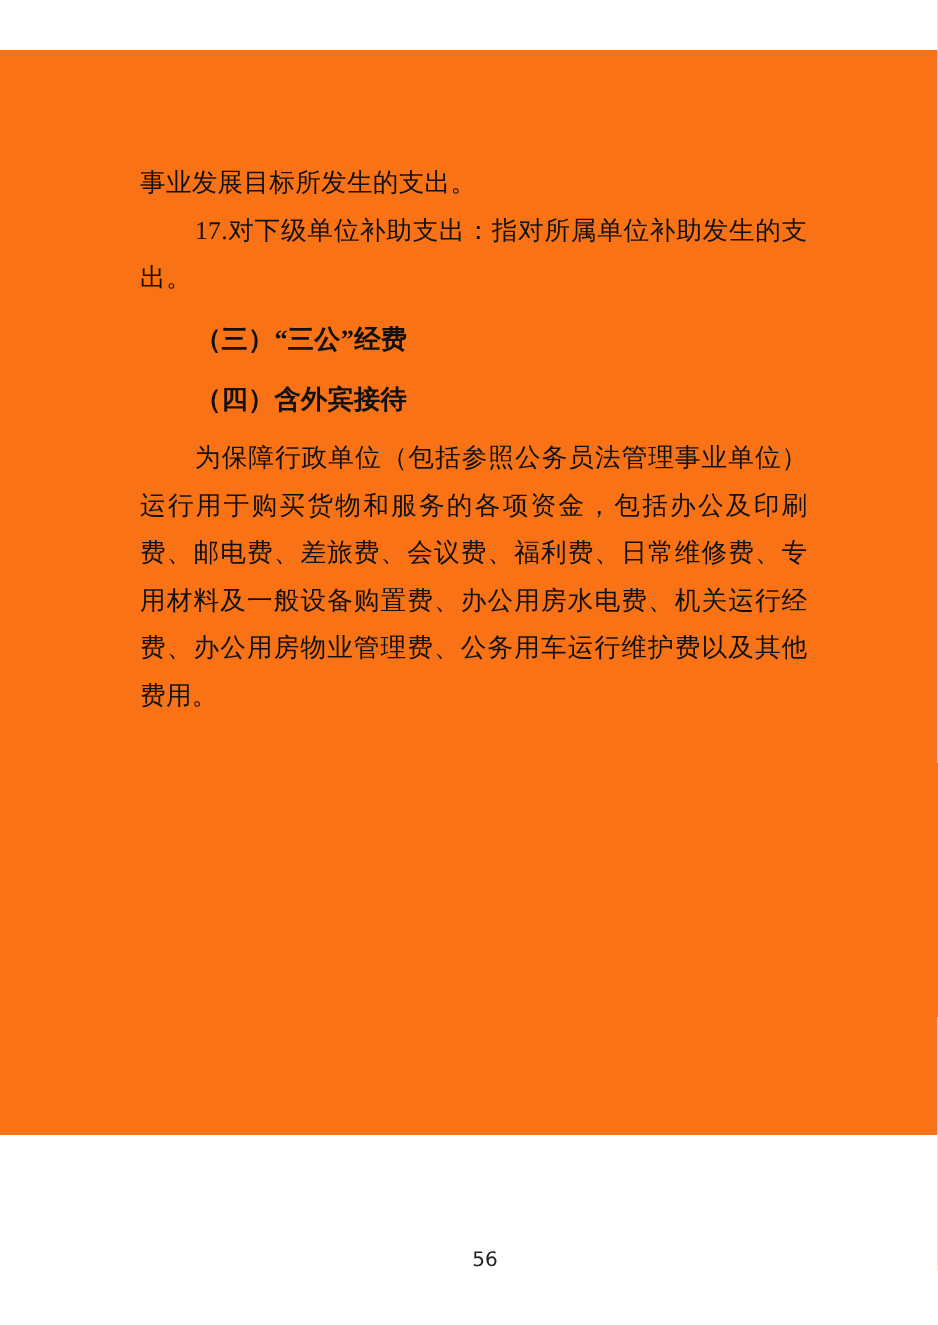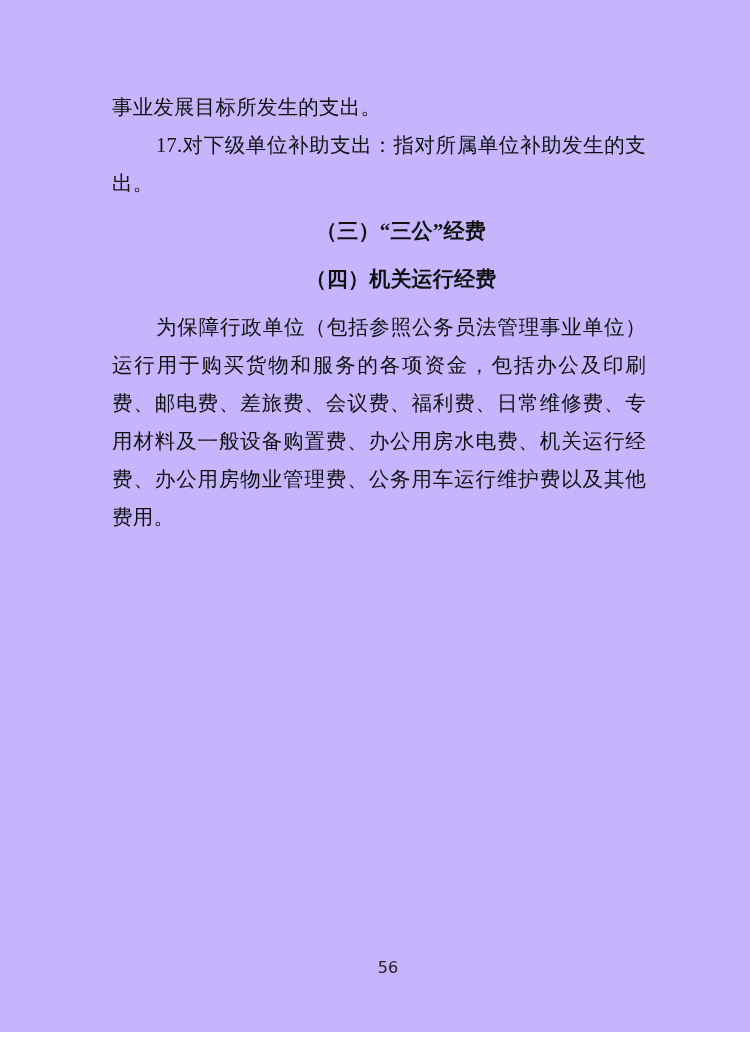--- a/index.html
+++ b/index.html
@@ -11,22 +11,23 @@
     width: 750px;
     height: 1060px;
     font-family: "Liberation Serif", "DejaVu Serif", serif;
     color: #111111;
     position: relative;
     overflow: hidden;
   }
   .page {
     position: relative;
     width: 750px;
-    height: 1032px;
-    background: #c4b5fd;
+    height: 868px;
+    background: #f97316;
+    margin-top: 40px;
   }
   .content {
     position: absolute;
     left: 112px;
     top: 88px;
     width: 534px;
     font-size: 20.5px;
     line-height: 38px;
     text-align: justify;
     text-justify: inter-character;
@@ -38,21 +39,21 @@
   }
   .para.no-indent {
     text-indent: 0;
   }
   .section-heading {
     margin: 10px 0;
     font-size: 21px;
     font-weight: 700;
     line-height: 38px;
     text-indent: 44px;
-    text-align: center;
+    text-align: left;
   }
   .footer {
     position: absolute;
     top: 958px;
     left: 0;
     width: 750px;
     padding-left: 26px;
     box-sizing: border-box;
     text-align: center;
     font-family: "DejaVu Sans", "Liberation Sans", sans-serif;
@@ -68,21 +69,21 @@
 
     <p class="para no-indent">事业发展目标所发生的支出。</p>
 
 
 
     <p class="para">17.对下级单位补助支出：指对所属单位补助发生的支出。</p>
 
     <h3 class="section-heading">（三）“三公”经费</h3>
 
 
-    <h3 class="section-heading">（四）机关运行经费</h3>
+    <h3 class="section-heading">（四）含外宾接待</h3>
 
     <p class="para">为保障行政单位（包括参照公务员法管理事业单位）运行用于购买货物和服务的各项资金，包括办公及印刷费、邮电费、差旅费、会议费、福利费、日常维修费、专用材料及一般设备购置费、办公用房水电费、机关运行经费、办公用房物业管理费、公务用车运行维护费以及其他费用。</p>
 
   </div>
 
   <div class="footer">
     <span>56</span>
   </div>
 </div>
 

